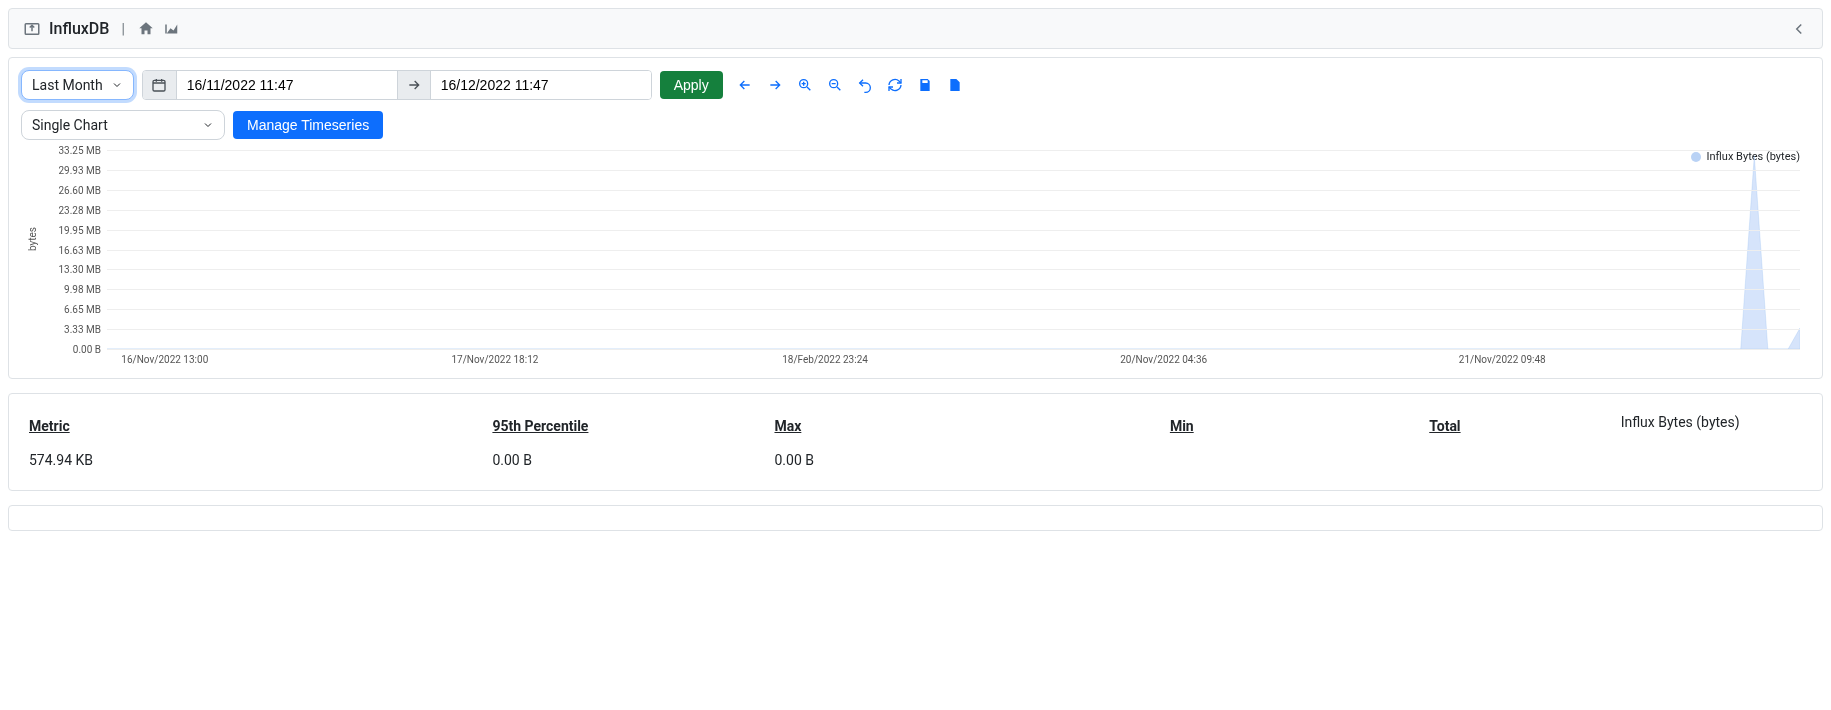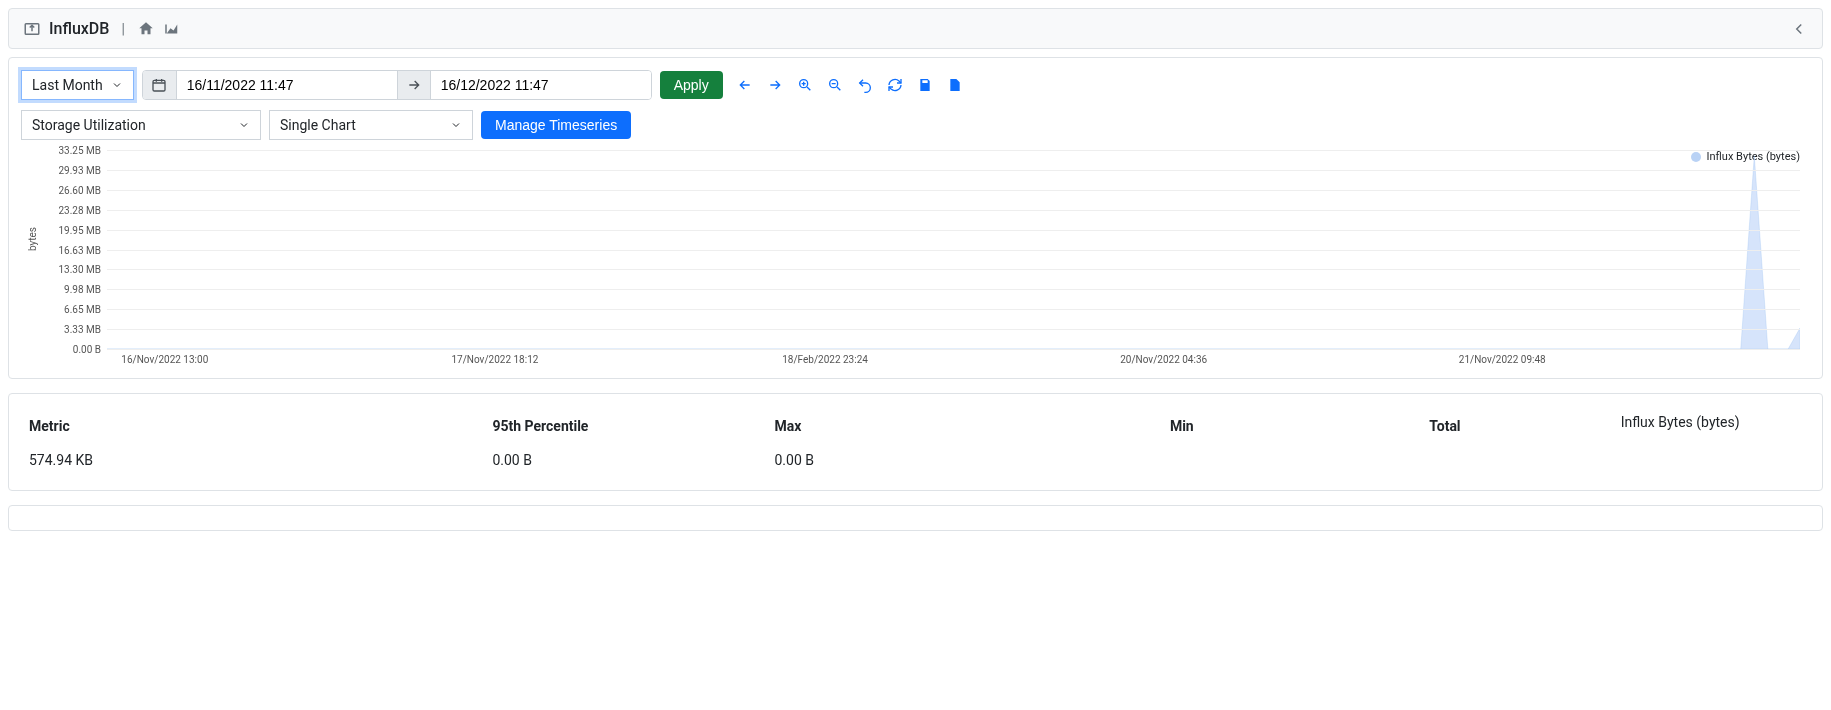--- a/index.html
+++ b/index.html
@@ -34,21 +34,21 @@
     border-radius: 4px;
     padding: 12px 12px 6px 12px;
     margin-bottom: 14px;
   }
 
   .row1 { display:flex; align-items:center; gap:8px; flex-wrap:wrap; margin-bottom:10px; }
   .row2 { display:flex; align-items:center; gap:8px; flex-wrap:wrap; margin-bottom:8px; }
 
   .select-like {
     border: 1px solid #ced4da;
-    border-radius: 0;
+    border-radius: 8px;
     padding: 6px 10px;
     display:flex;
     align-items:center;
     justify-content:space-between;
     gap:8px;
     background:#fff;
     cursor:pointer;
   }
   .select-like.metric { width: 240px; }
   .select-like.chartmode { width: 204px; }
@@ -126,21 +126,21 @@
   }
   svg.series { position:absolute; inset:0; width:100%; height:100%; }
 
   
   .stats-panel { padding: 16px 20px; }
   .stats-grid {
     display:grid;
     grid-template-columns: 2fr 1.2fr 1.7fr 1.1fr 0.8fr 0.8fr;
     column-gap: 10px;
   }
-  .stats-grid .hd { font-weight:700; padding:8px 0 14px 0; }
+  .stats-grid .hd { font-weight:700; padding:8px 0 14px 0;text-decoration:underline; }
   .stats-grid .cell { padding:4px 0 6px 0; }
 
   .empty-panel { height:26px; }
 </style>
 </head>
 <body>
 
 <div class="topbar">
   <div class="topbar-left">
     <span class="icon-btn">
@@ -240,26 +240,20 @@
           </span>
         <span>
             <svg viewBox="0 0 24 24" fill="currentColor">
               <path d="M5 3h9l5 5v13H5V3zm2 14l3-4 2 2 3-5 3 7H7z"></path>
             </svg>
           </span>
       </div>
     </div>
 
     <div class="row2">
-      <div class="select-like metric">
-        <span>Storage Utilization</span>
-        <svg class="chev" viewBox="0 0 24 24" fill="none" stroke="currentColor" stroke-width="2">
-            <path d="M6 9l6 6 6-6"></path>
-          </svg>
-      </div>
       <div class="select-like chartmode">
         <span>Single Chart</span>
         <svg class="chev" viewBox="0 0 24 24" fill="none" stroke="currentColor" stroke-width="2">
             <path d="M6 9l6 6 6-6"></path>
           </svg>
       </div>
       <button class="btn btn-primary">Manage Timeseries</button>
     </div>
 
     <div class="chart-wrap">

